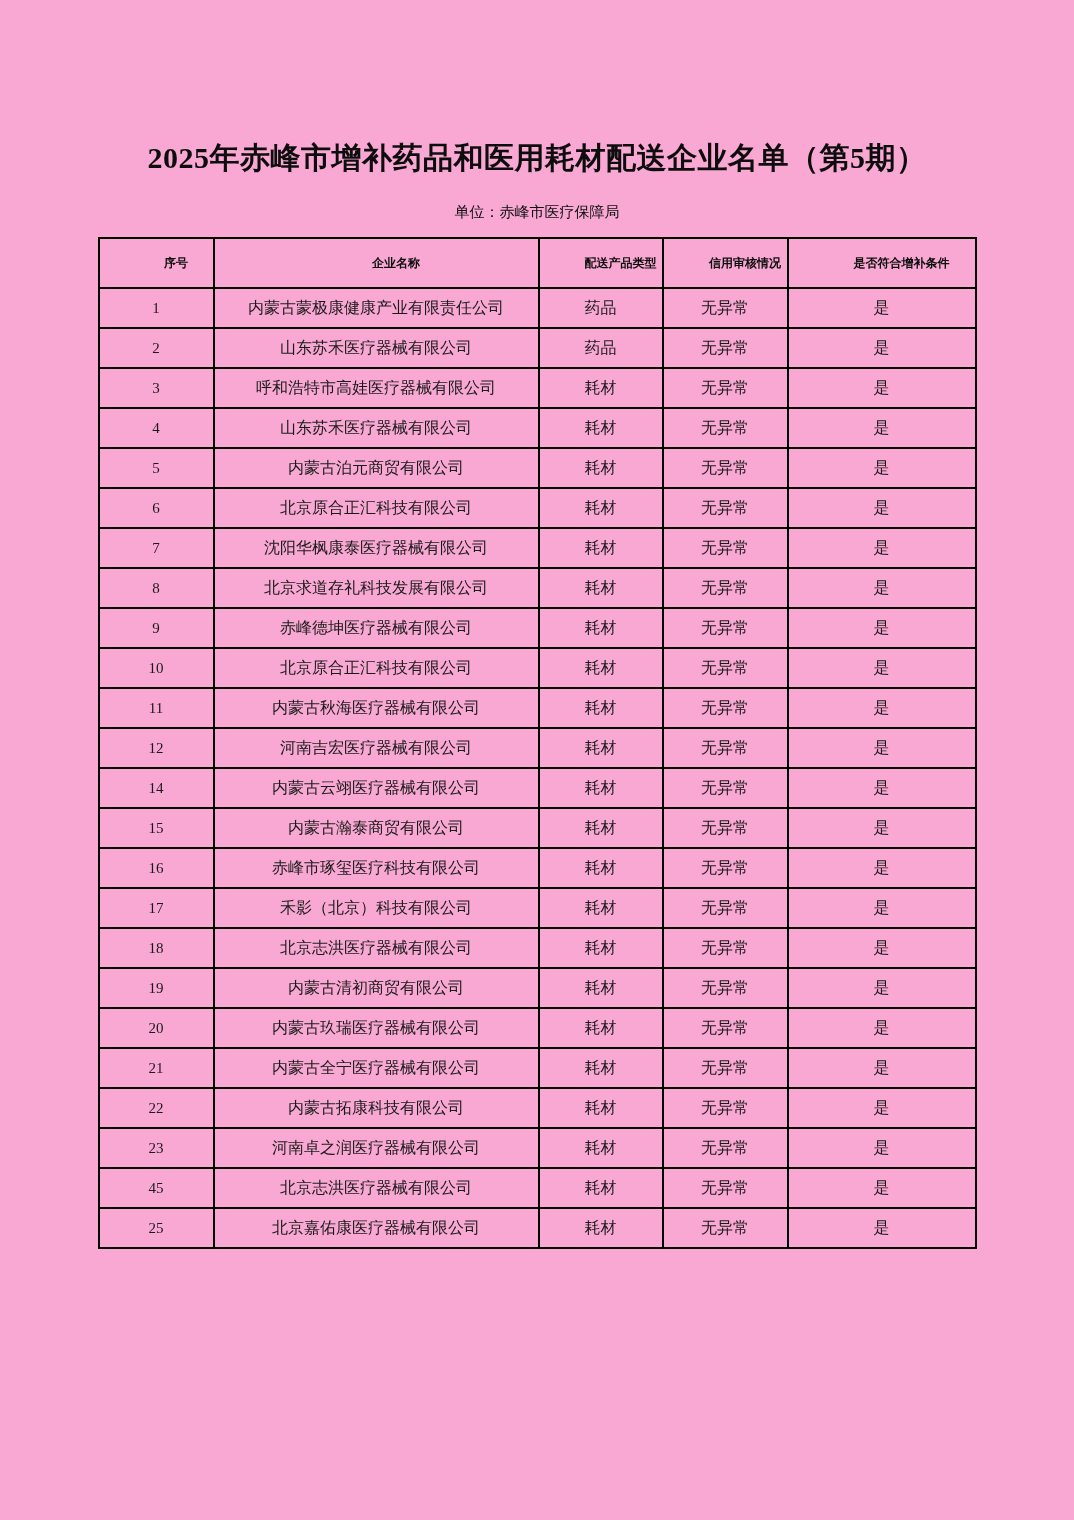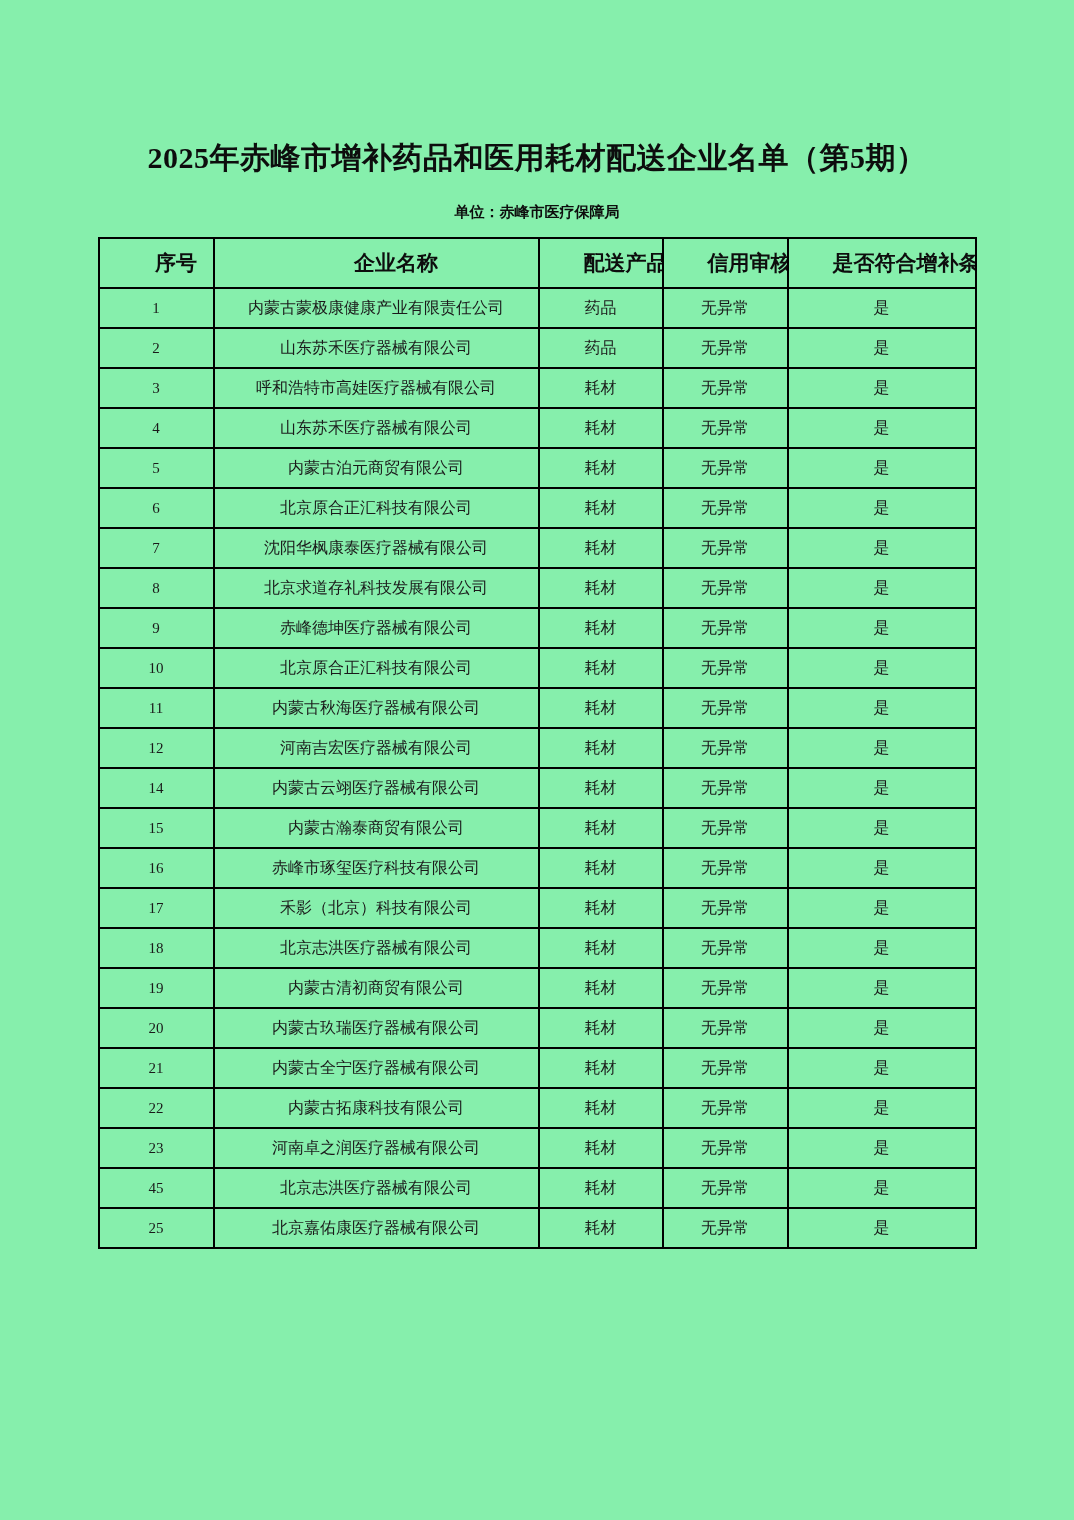--- a/index.html
+++ b/index.html
@@ -4,40 +4,40 @@
 <style>
   html, body {
     margin: 0;
     padding: 0;
     background: #ffffff;
   }
   .page {
     position: relative;
     width: 1074px;
     height: 1520px;
-    background: #86efac;
+    background: #f9a8d4;
     color: #111111;
     overflow: hidden;
     font-family: "Liberation Serif", serif;
   }
   .doc-title {
     margin: 0;
     padding-top: 138px;
     text-align: center;
     font-family: "Liberation Serif", "DejaVu Serif", serif;
     font-weight: bold;
     font-size: 30px;
     letter-spacing: 0.5px;
     color: #0d0d0d;
   }
   .doc-subtitle {
     margin-top: 24px;
     text-align: center;
     font-family: "Liberation Sans", "DejaVu Sans", sans-serif;
-    font-weight: bold;
+    font-weight: normal;
     font-size: 15px;
     color: #0d0d0d;
   }
   table.company-table {
     border-collapse: collapse;
     table-layout: fixed;
     margin: 15px auto 0 auto;
     width: 877px;
   }
   table.company-table th,
@@ -46,21 +46,21 @@
     text-align: center;
     vertical-align: middle;
     padding: 0 4px;
     overflow: hidden;
     white-space: nowrap;
   }
   table.company-table thead th {
     height: 48px;
     font-family: "Liberation Sans", "DejaVu Sans", sans-serif;
     font-weight: bold;
-    font-size: 21px;
+    font-size: 12px;
     color: #0d0d0d;
     padding-left: 44px;
   }
   table.company-table tbody td {
     height: 38px;
     font-family: "Liberation Serif", "DejaVu Serif", serif;
     font-weight: normal;
     font-size: 16px;
     color: #1a1a1a;
   }

